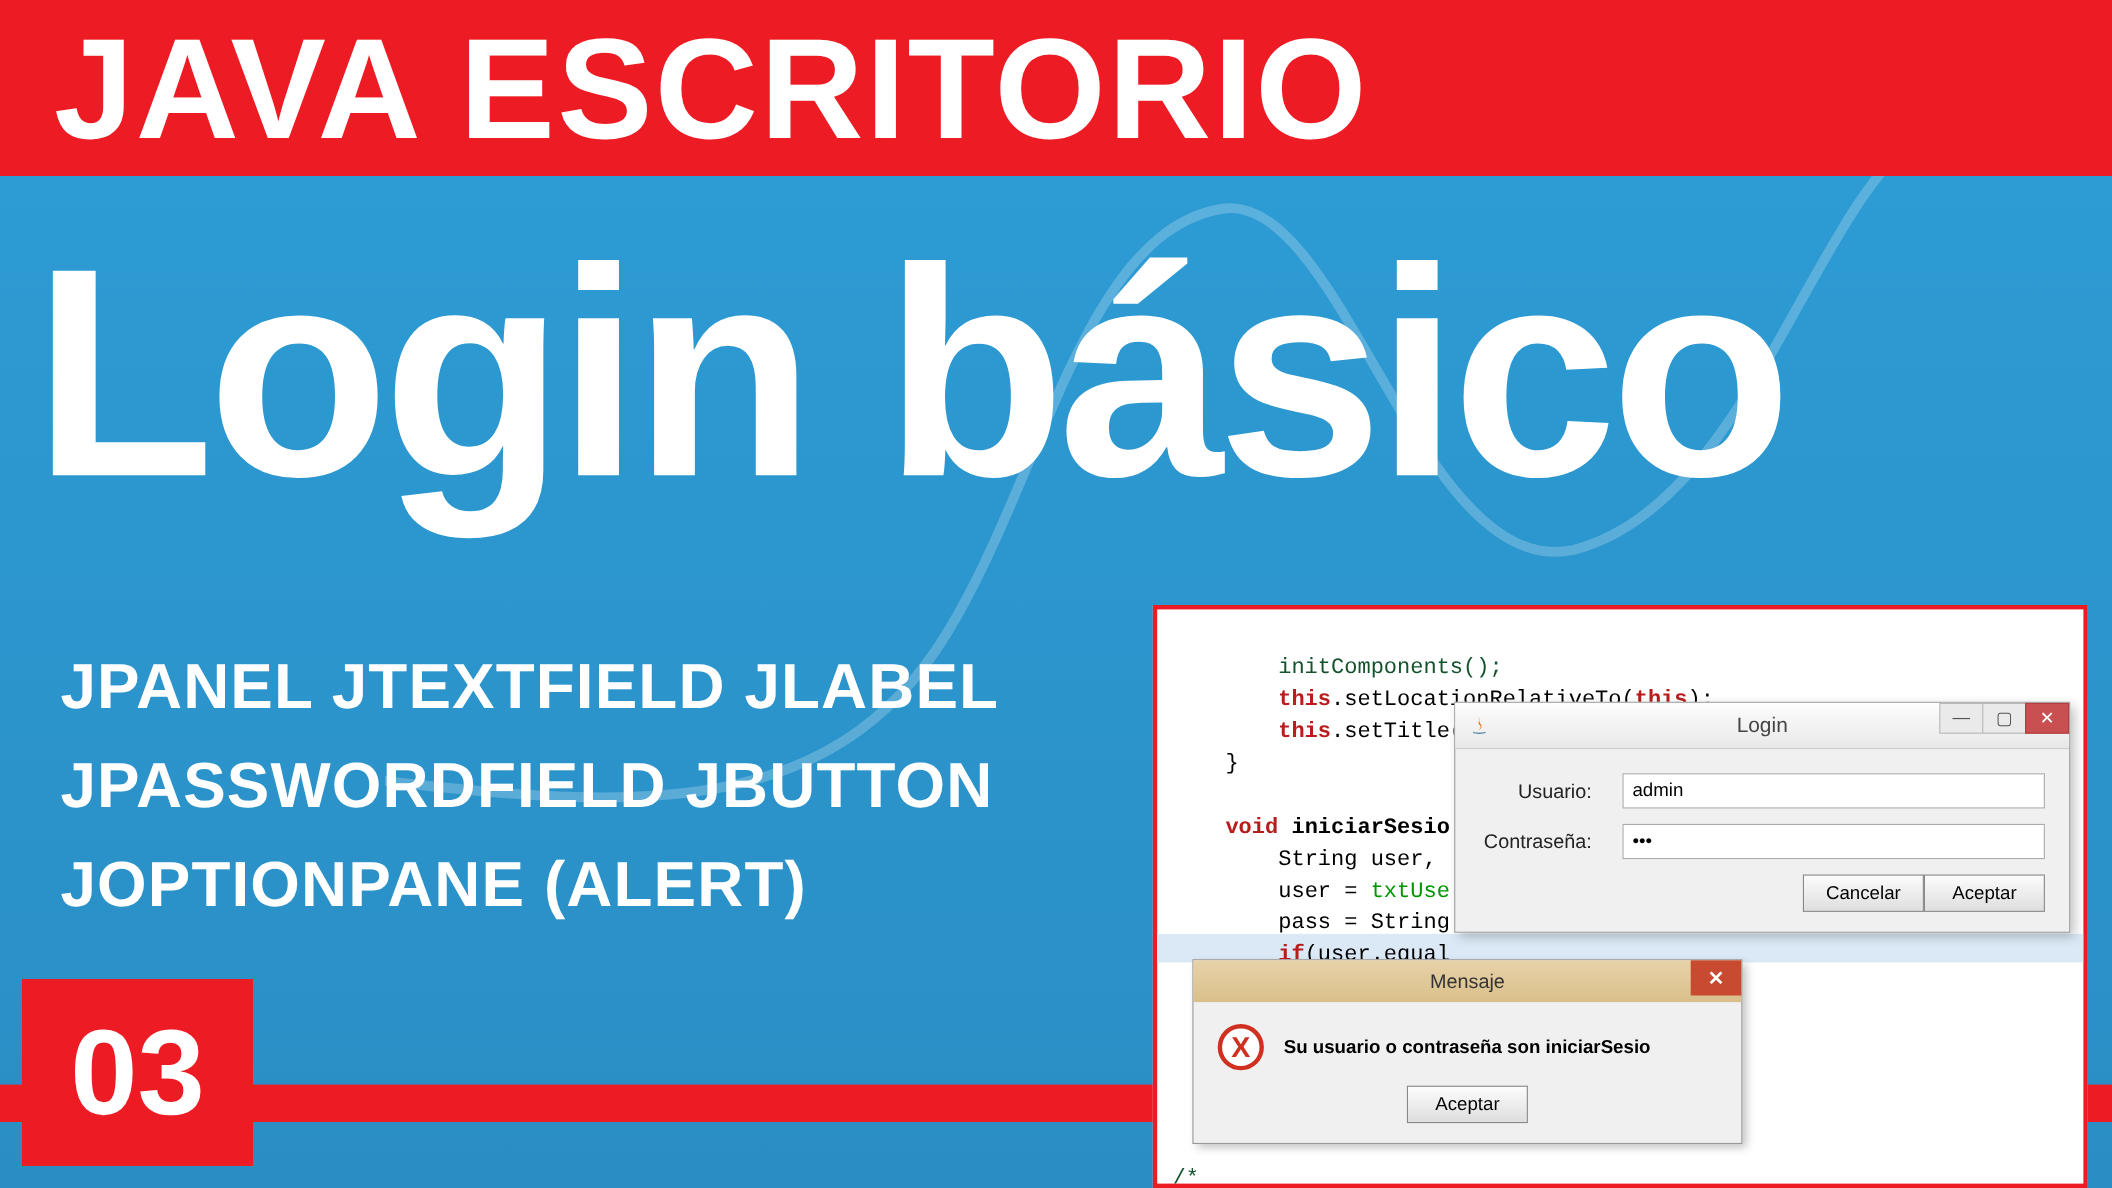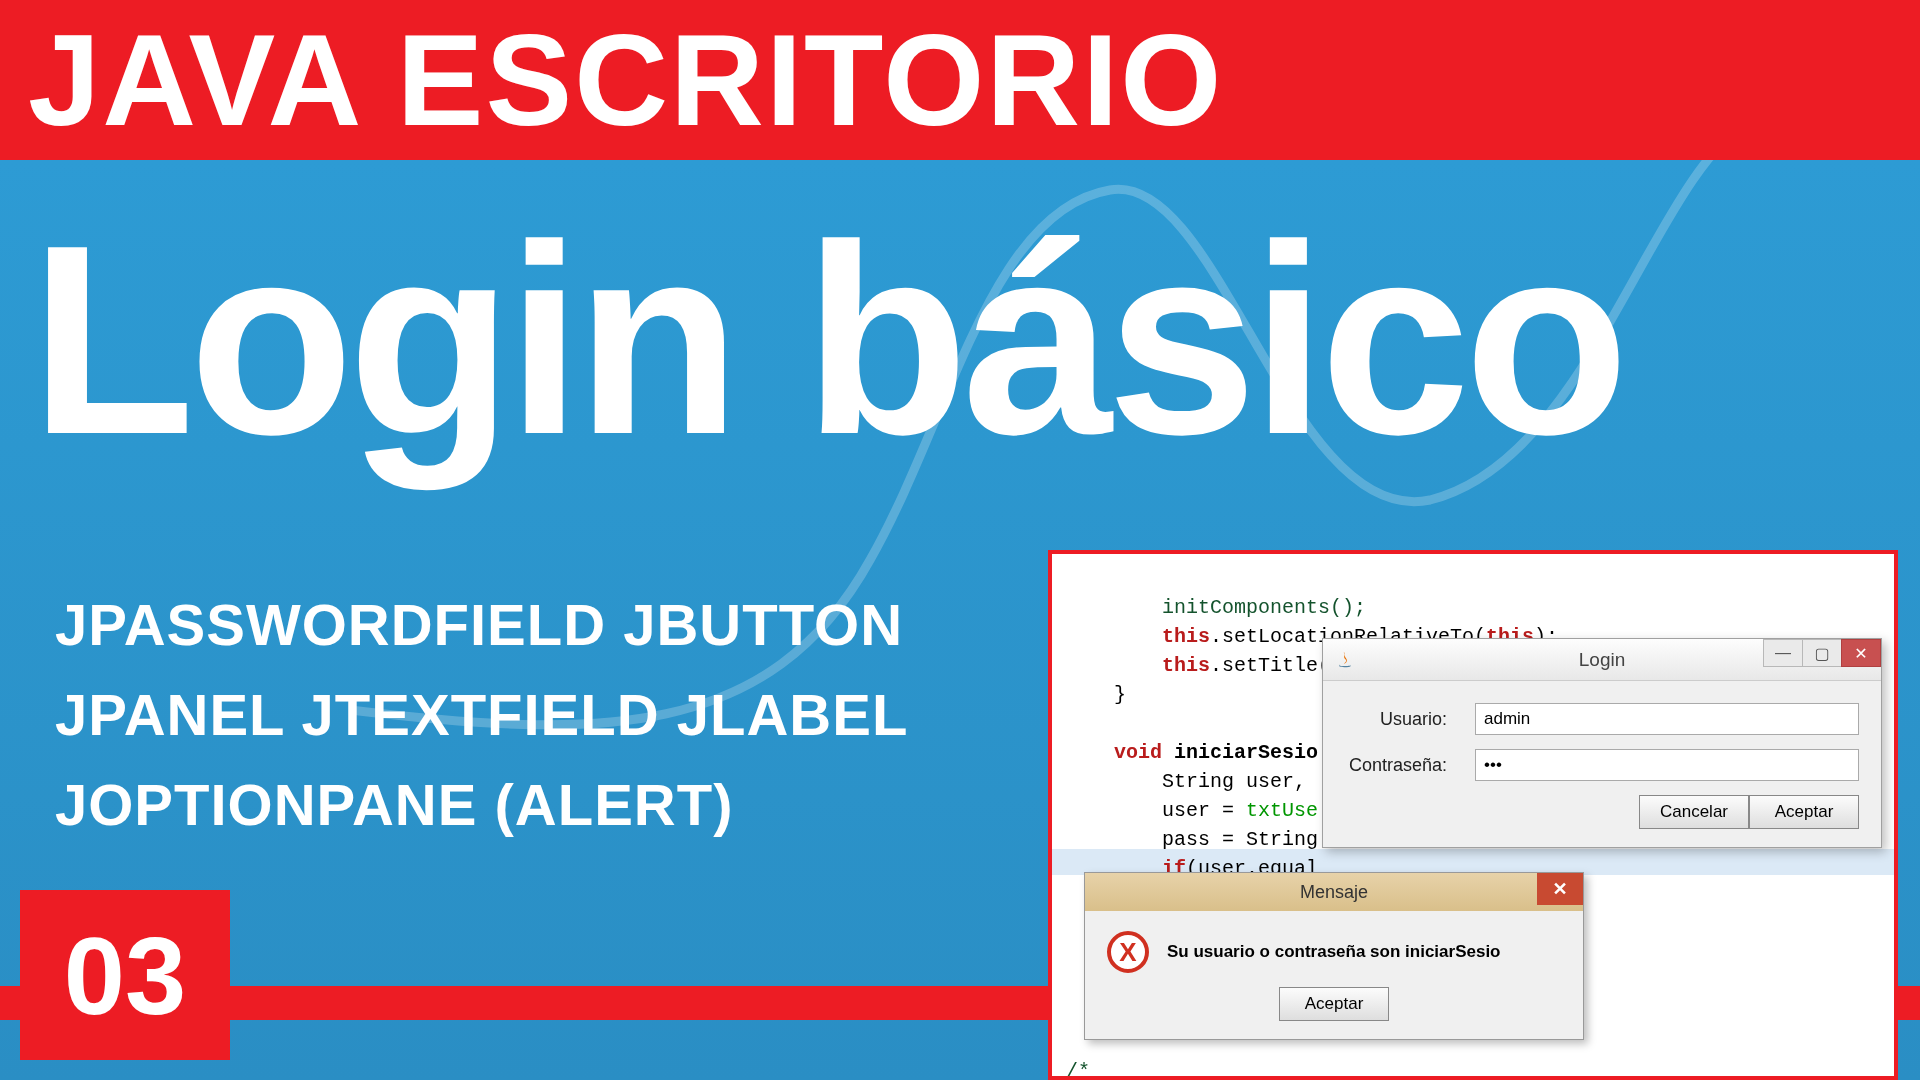--- a/index.html
+++ b/index.html
@@ -9,21 +9,21 @@
   font-family: Arial, Helvetica, sans-serif;
   background: #2a94c9;
   overflow: hidden;
   position: relative;
 }
 .header-band {
   background: #ed1c24;
   height: 160px;
   display: flex;
   align-items: center;
-  padding-left: 28px;
+  padding-left: 49px;
 }
 .header-band .title {
   color: #fff;
   font-size: 130px;
   font-weight: 900;
   letter-spacing: 2px;
 }
 .main-area {
   position: relative;
   height: 920px;
@@ -276,22 +276,22 @@
 </div>
 
 <div class="main-area">
   <svg class="chart-line" viewBox="0 0 1400 700" preserveAspectRatio="none">
     <path d="M 0 650 C 250 680, 420 680, 520 500 C 600 360, 640 150, 760 130 C 870 110, 940 470, 1080 440 C 1240 400, 1300 120, 1400 60" stroke="#fff" stroke-width="9" fill="none" stroke-linecap="round"></path>
   </svg>
 
   <div class="main-title">Login básico</div>
 
   <div class="subtitle-block">
+    <div>JPANEL JTEXTFIELD JLABEL</div>
     <div>JPASSWORDFIELD JBUTTON</div>
-    <div>JPANEL JTEXTFIELD JLABEL</div>
     <div>JOPTIONPANE (ALERT)</div>
   </div>
 
   <div class="bottom-strip"></div>
   <div class="episode-box">
     <span>03</span>
   </div>
 
   <div class="screenshot-panel">
     <div class="hl-line"></div>

